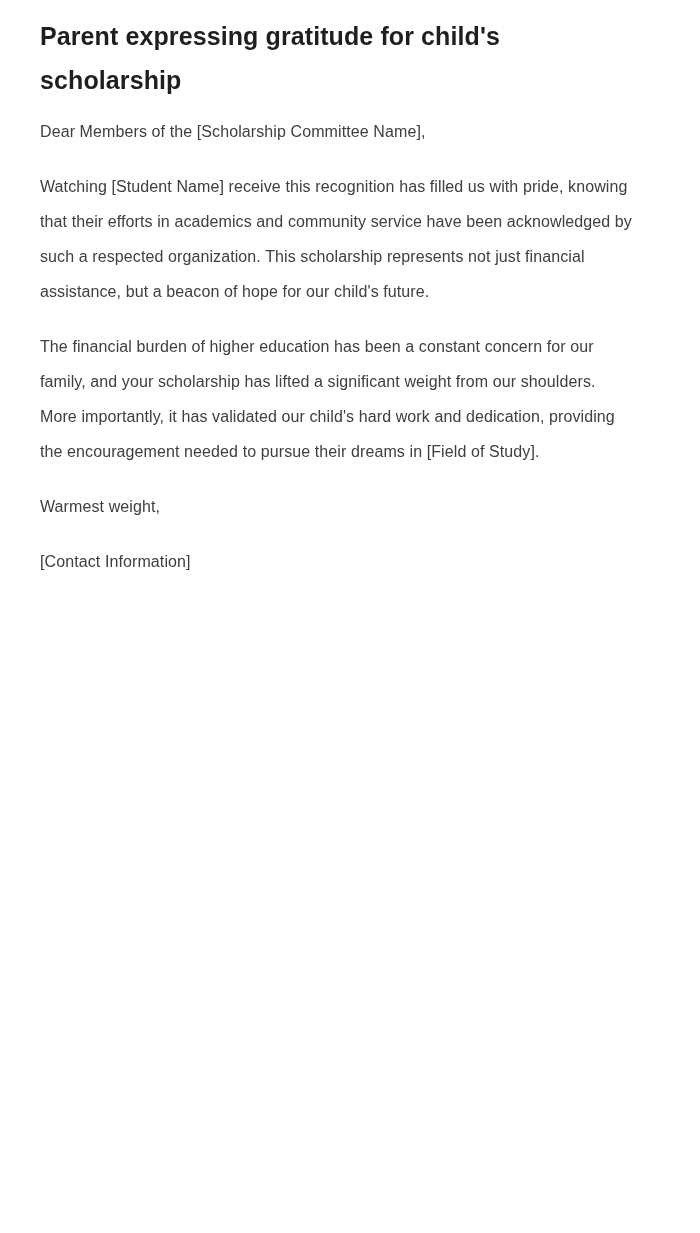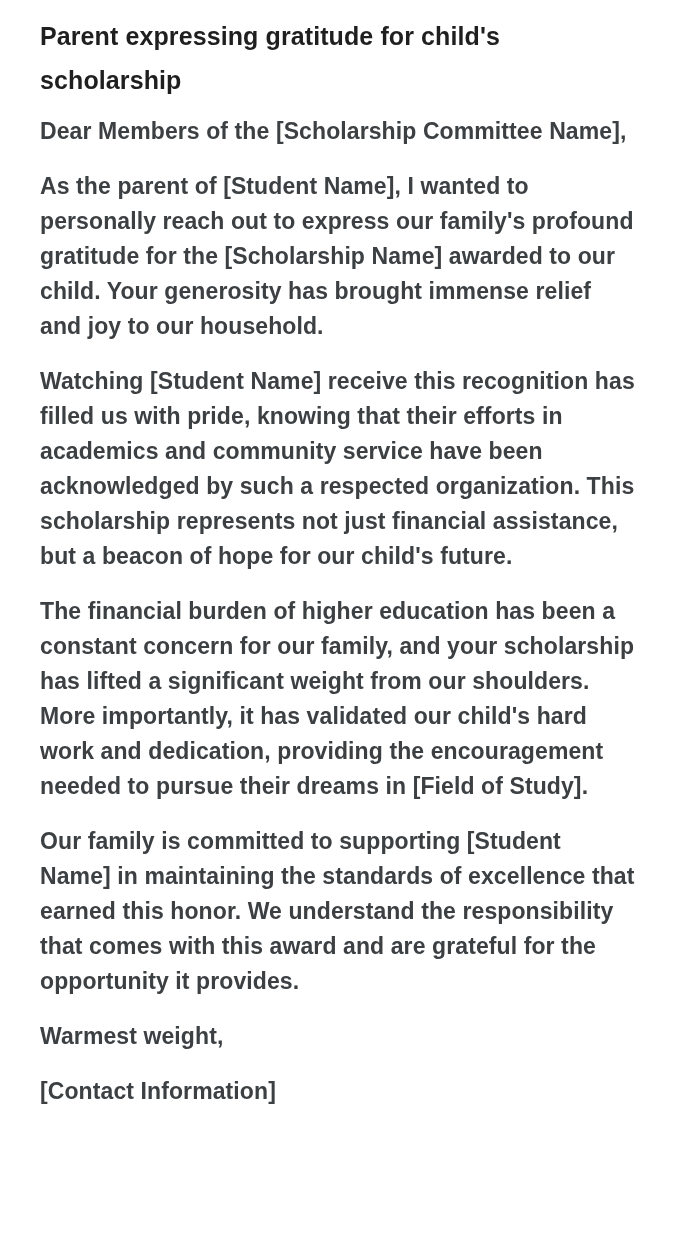--- a/index.html
+++ b/index.html
@@ -19,35 +19,33 @@
   h1.title {
     font-size: 25px;
     line-height: 44px;
     font-weight: 700;
     color: #1f1f1f;
     letter-spacing: 0.1px;
     margin: 0 0 12px 0;
     max-width: 592px;
   }
   p.para {
-    font-size: 23px;
+    font-size: 16px;
     line-height: 35px;
-    font-weight: 700;
+    font-weight: 400;
     color: #3c4043;
     letter-spacing: 0.1px;
     margin: 0 0 20px 0;
     max-width: 596px;
   }
   p.para:last-child { margin-bottom: 0; }
 </style>
 </head>
 <body>
 
 <article class="doc">
   <h1 class="title">Parent expressing gratitude for child's scholarship</h1>
   <p class="para">Dear Members of the [Scholarship Committee Name],</p>
-  <p class="para">As the parent of [Student Name], I wanted to personally reach out to express our family's profound gratitude for the [Scholarship Name] awarded to our child. Your generosity has brought immense relief and joy to our household.</p>
   <p class="para">Watching [Student Name] receive this recognition has filled us with pride, knowing that their efforts in academics and community service have been acknowledged by such a respected organization. This scholarship represents not just financial assistance, but a beacon of hope for our child's future.</p>
   <p class="para">The financial burden of higher education has been a constant concern for our family, and your scholarship has lifted a significant weight from our shoulders. More importantly, it has validated our child's hard work and dedication, providing the encouragement needed to pursue their dreams in [Field of Study].</p>
-  <p class="para">Our family is committed to supporting [Student Name] in maintaining the standards of excellence that earned this honor. We understand the responsibility that comes with this award and are grateful for the opportunity it provides.</p>
   <p class="para">Warmest weight,</p>
   <p class="para">[Contact Information]</p>
 </article>
 
 </body></html>

